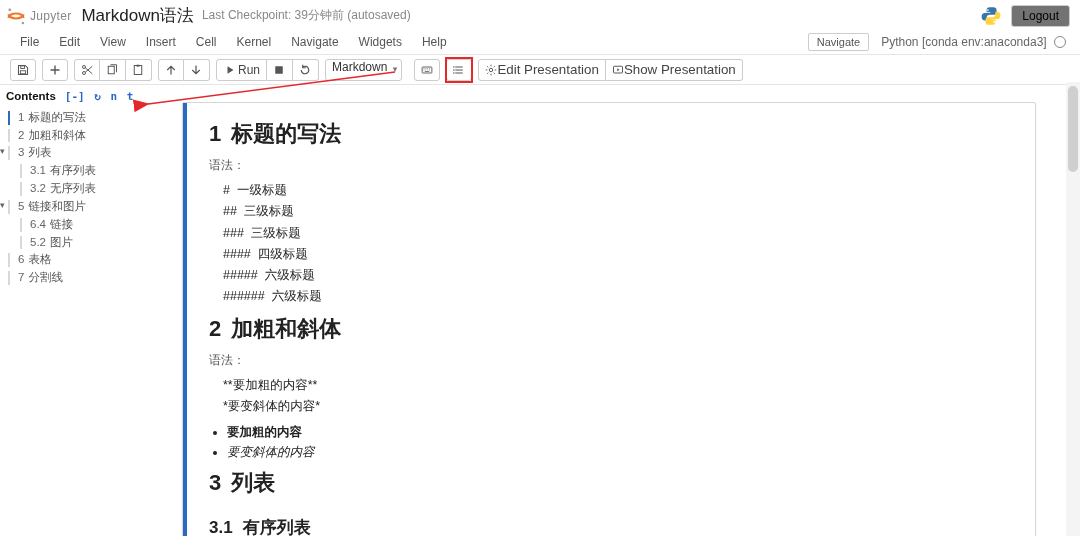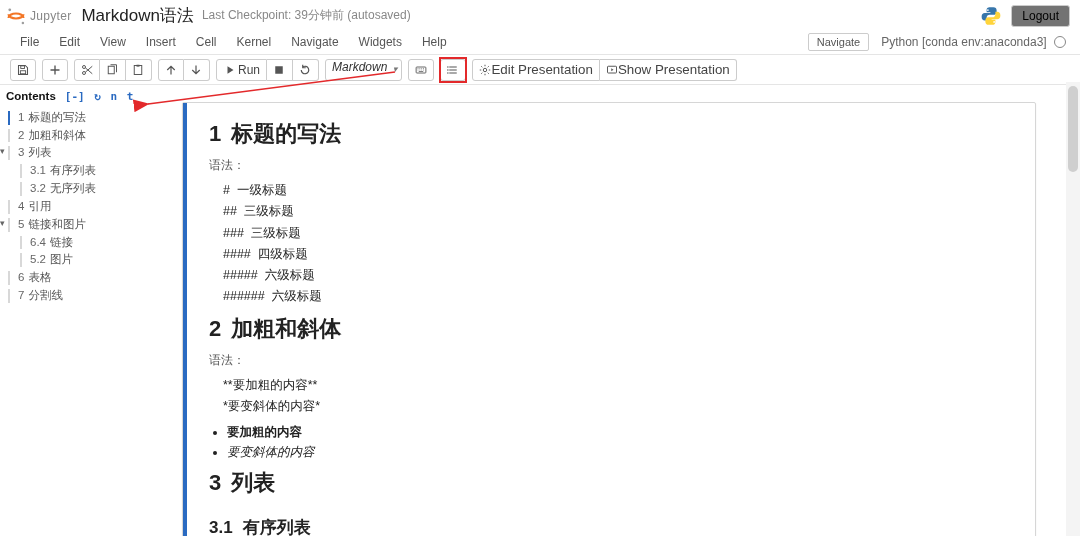--- a/index.html
+++ b/index.html
@@ -27,21 +27,21 @@
 
   
   .toolbar { display: flex; align-items: center; padding: 4px 10px; height: 30px; border-bottom: 1px solid #e5e5e5; gap: 0; font-size: 12px; }
   .tbtn, .tgrp .tb { border: 1px solid #ccc; background: #fff; height: 22px; min-width: 26px; display: inline-flex; align-items: center; padding: 0 6px; color: #444; }
   .tgrp { display: inline-flex; margin-right: 6px; }
   .tgrp .tb { border-left-width: 0; }
   .tgrp .tb:first-child { border-left-width: 1px; border-radius: 3px 0 0 3px; }
   .tgrp .tb:last-child { border-radius: 0 3px 3px 0; }
   .tgrp.single .tb { border-radius: 3px; border-left-width: 1px;}
   .ctype { height: 22px; border: 1px solid #ccc; border-radius: 3px; font-size: 12px; padding: 0 14px 0 6px; background: #fff; }
-  .ctype-wrap { position: relative; display: inline-flex; margin-right: 6px; font-style: italic; }
+  .ctype-wrap { position: relative; display: inline-flex; margin-right: 12px; }
   .ctype-caret { position: absolute; right: 5px; top: 5px; font-size: 9px; color: #777;}
   .toolbar svg { width: 12px; height: 12px; }
   .runtxt { margin-left: 3px; font-size: 12px;}
   .toc-btn { position: relative; }
   .toc-hl { position: absolute; left: -2px; top: -3px; width: 28px; height: 26px; border: 2px solid #e3292b; pointer-events: none; }
   .presbtn { }
 
   
   .body { position: absolute; left: 0; right: 0; top: 82px; bottom: 0; display: flex; }
   .sidebar { width: 152px; padding: 6px 6px 0 6px; font-size: 11.5px; color: #444; line-height: 1.55; }
@@ -250,21 +250,20 @@
           <span>n</span>
           <span>t</span>
         </span>
       </div>
       <ul class="toc" id="toc-list">
           <li class="lv0 sel"><span class="bar"></span><span class="n">1</span><span>标题的写法</span></li>
           <li class="lv0"><span class="bar"></span><span class="n">2</span><span>加粗和斜体</span></li>
           <li class="lv0"><span class="bar"></span><span class="caret">▾</span><span class="n">3</span><span>列表</span></li>
           <li class="lv1"><span class="bar"></span><span class="n">3.1</span><span>有序列表</span></li>
           <li class="lv1"><span class="bar"></span><span class="n">3.2</span><span>无序列表</span></li>
-          <li class="lv0"><span class="bar"></span><span class="n">4</span><span>引用</span></li>
           <li class="lv0"><span class="bar"></span><span class="caret">▾</span><span class="n">5</span><span>链接和图片</span></li>
           <li class="lv1"><span class="bar"></span><span class="n">6.4</span><span>链接</span></li>
           <li class="lv1"><span class="bar"></span><span class="n">5.2</span><span>图片</span></li>
           <li class="lv0"><span class="bar"></span><span class="n">6</span><span>表格</span></li>
           <li class="lv0"><span class="bar"></span><span class="n">7</span><span>分割线</span></li>
         </ul>
     </div>
 
     <div class="main-wrap">
       <div class="main">

